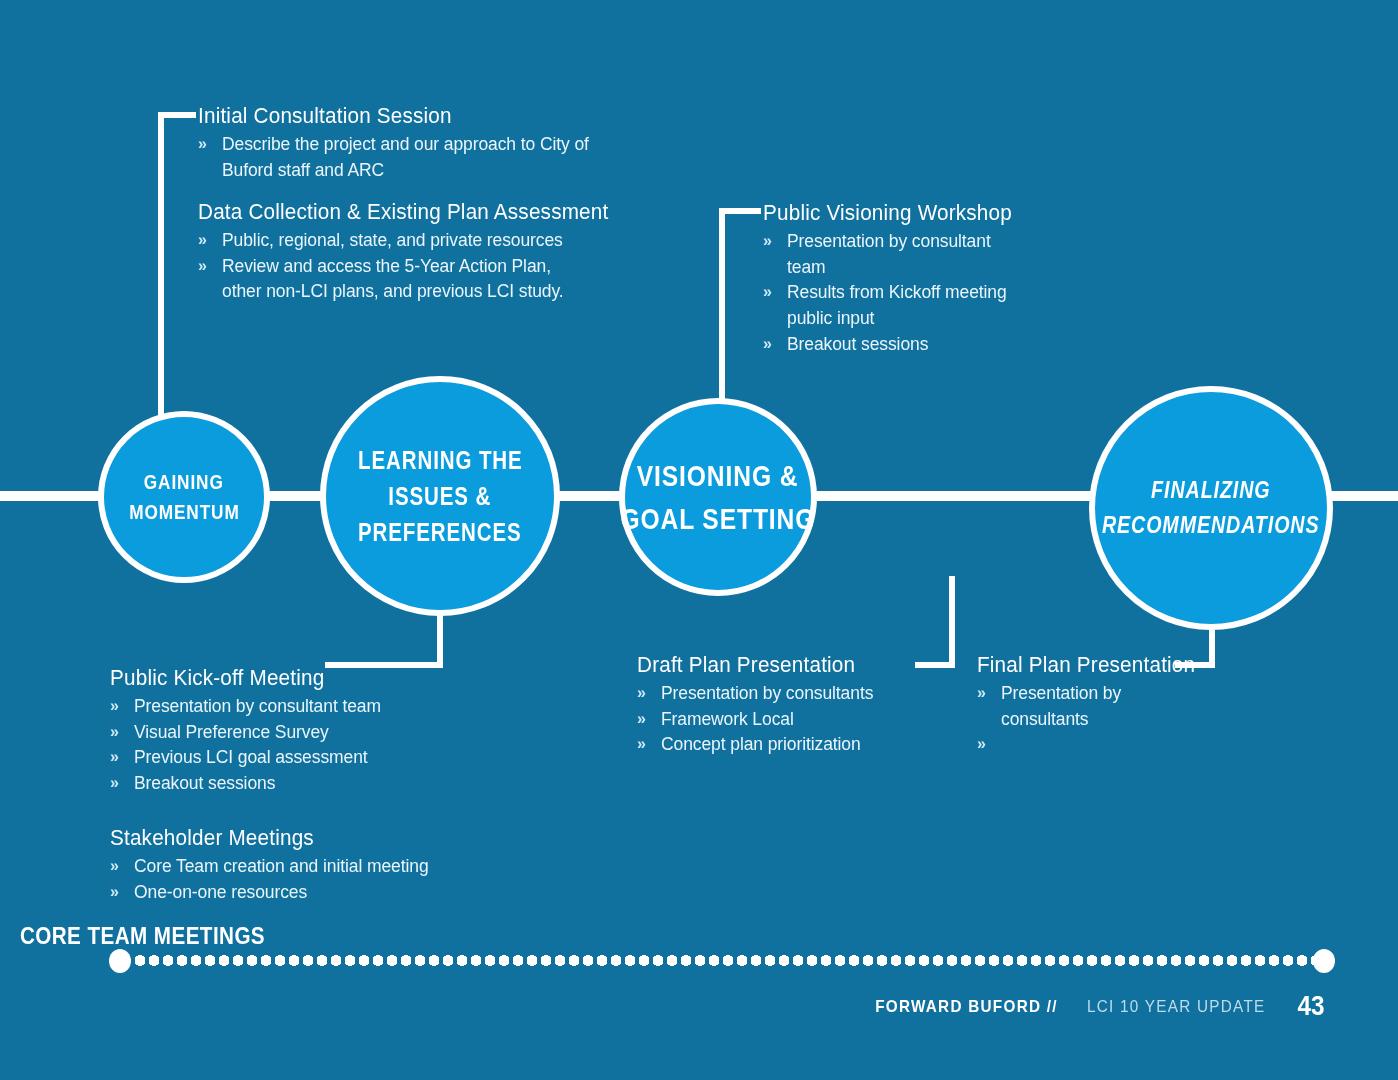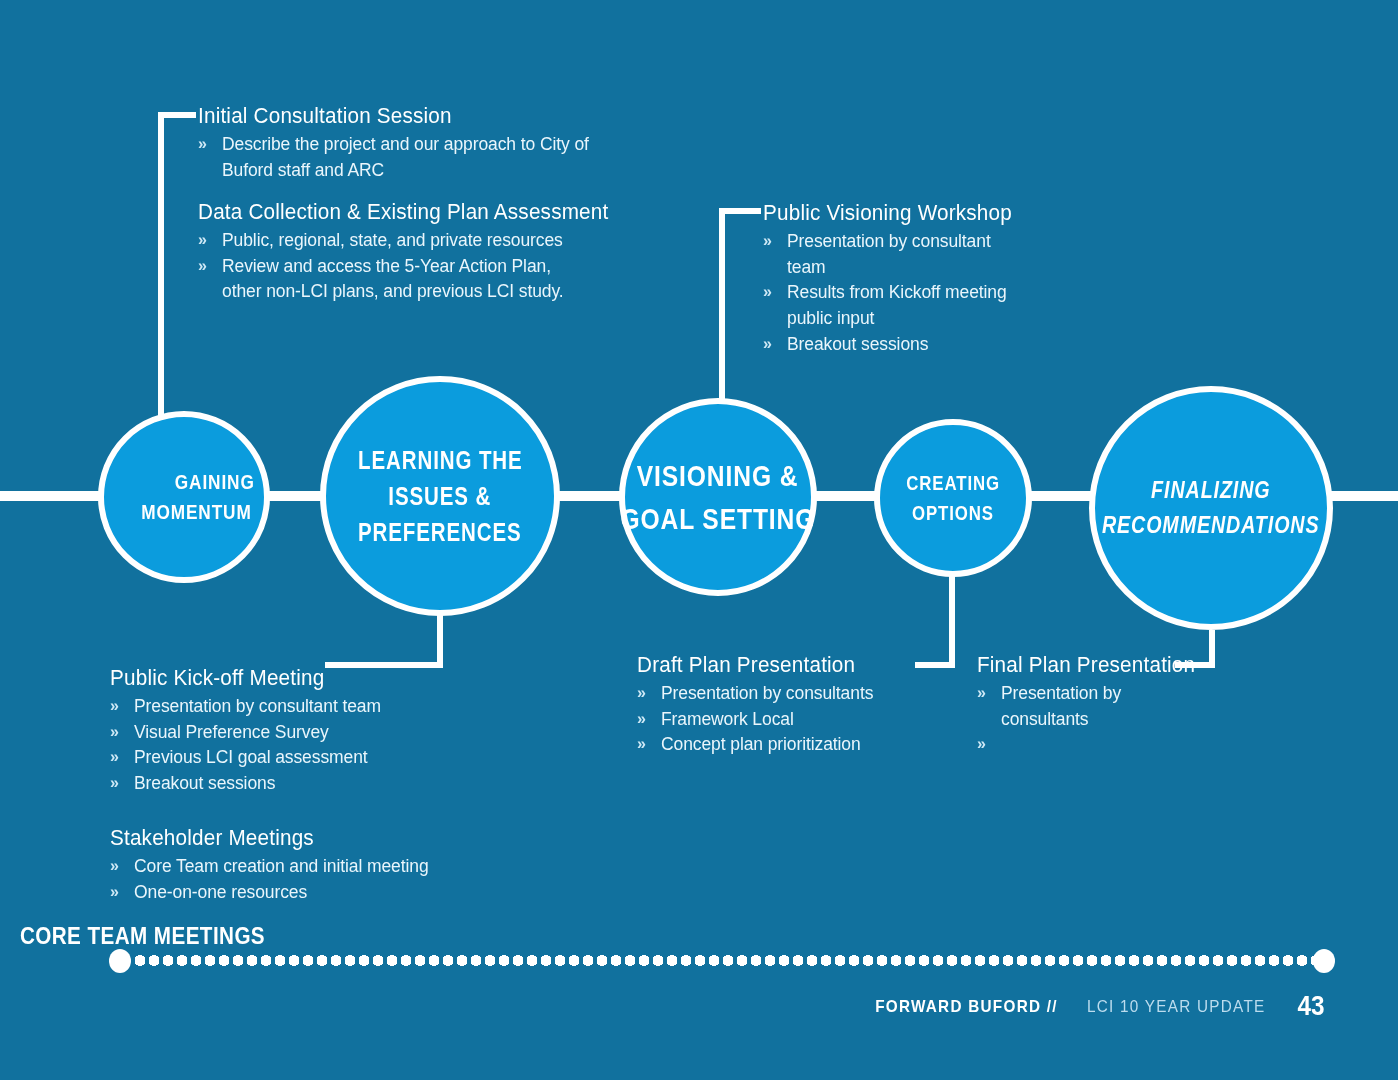--- a/index.html
+++ b/index.html
@@ -49,21 +49,21 @@
     letter-spacing: 1.1px;
     z-index: 5;
   }
   .node .l {
     display: block;
     line-height: 1.45;
     white-space: nowrap;
     transform: scaleX(0.82);
   }
 
-  #node-0 { left: 98px;   top: 411px; width: 172px; height: 172px; font-size: 21px; align-items: flex-end; }
+  #node-0 { left: 98px;   top: 411px; width: 172px; height: 172px; font-size: 21px; }
   #node-1 { left: 320px;  top: 376px; width: 240px; height: 240px; font-size: 25px; }
   #node-2 { left: 619px;  top: 398px; width: 198px; height: 198px; font-size: 30px; }
   #node-3 { left: 874px;  top: 419px; width: 158px; height: 158px; font-size: 20.5px; }
   #node-4 { left: 1089px; top: 386px; width: 244px; height: 244px; font-size: 24px; font-style: italic; }
 
   
   .callout { position: absolute; color: #ffffff; }
   .callout h3 {
     margin: 0 0 3px 0;
     font-family: "Liberation Sans Narrow", "Liberation Sans", sans-serif;
@@ -194,24 +194,20 @@
     <span class="l">LEARNING THE</span>
     <span class="l">ISSUES &amp;</span>
     <span class="l">PREFERENCES</span>
   </div>
 
   <div class="node" id="node-2">
     <span class="l">VISIONING &amp;</span>
     <span class="l">GOAL SETTING</span>
   </div>
 
-  <div class="node" id="node-3">
-    <span class="l">CREATING</span>
-    <span class="l">OPTIONS</span>
-  </div>
 
   <div class="node" id="node-4">
     <span class="l">FINALIZING</span>
     <span class="l">RECOMMENDATIONS</span>
   </div>
 
   <div class="callout" style="left:198px; top:103px; width:400px;">
     <h3>Initial Consultation Session</h3>
     <ul>
       <li><span class="chev">»</span><span>Describe the project and our approach to City of Buford staff and ARC</span></li>

